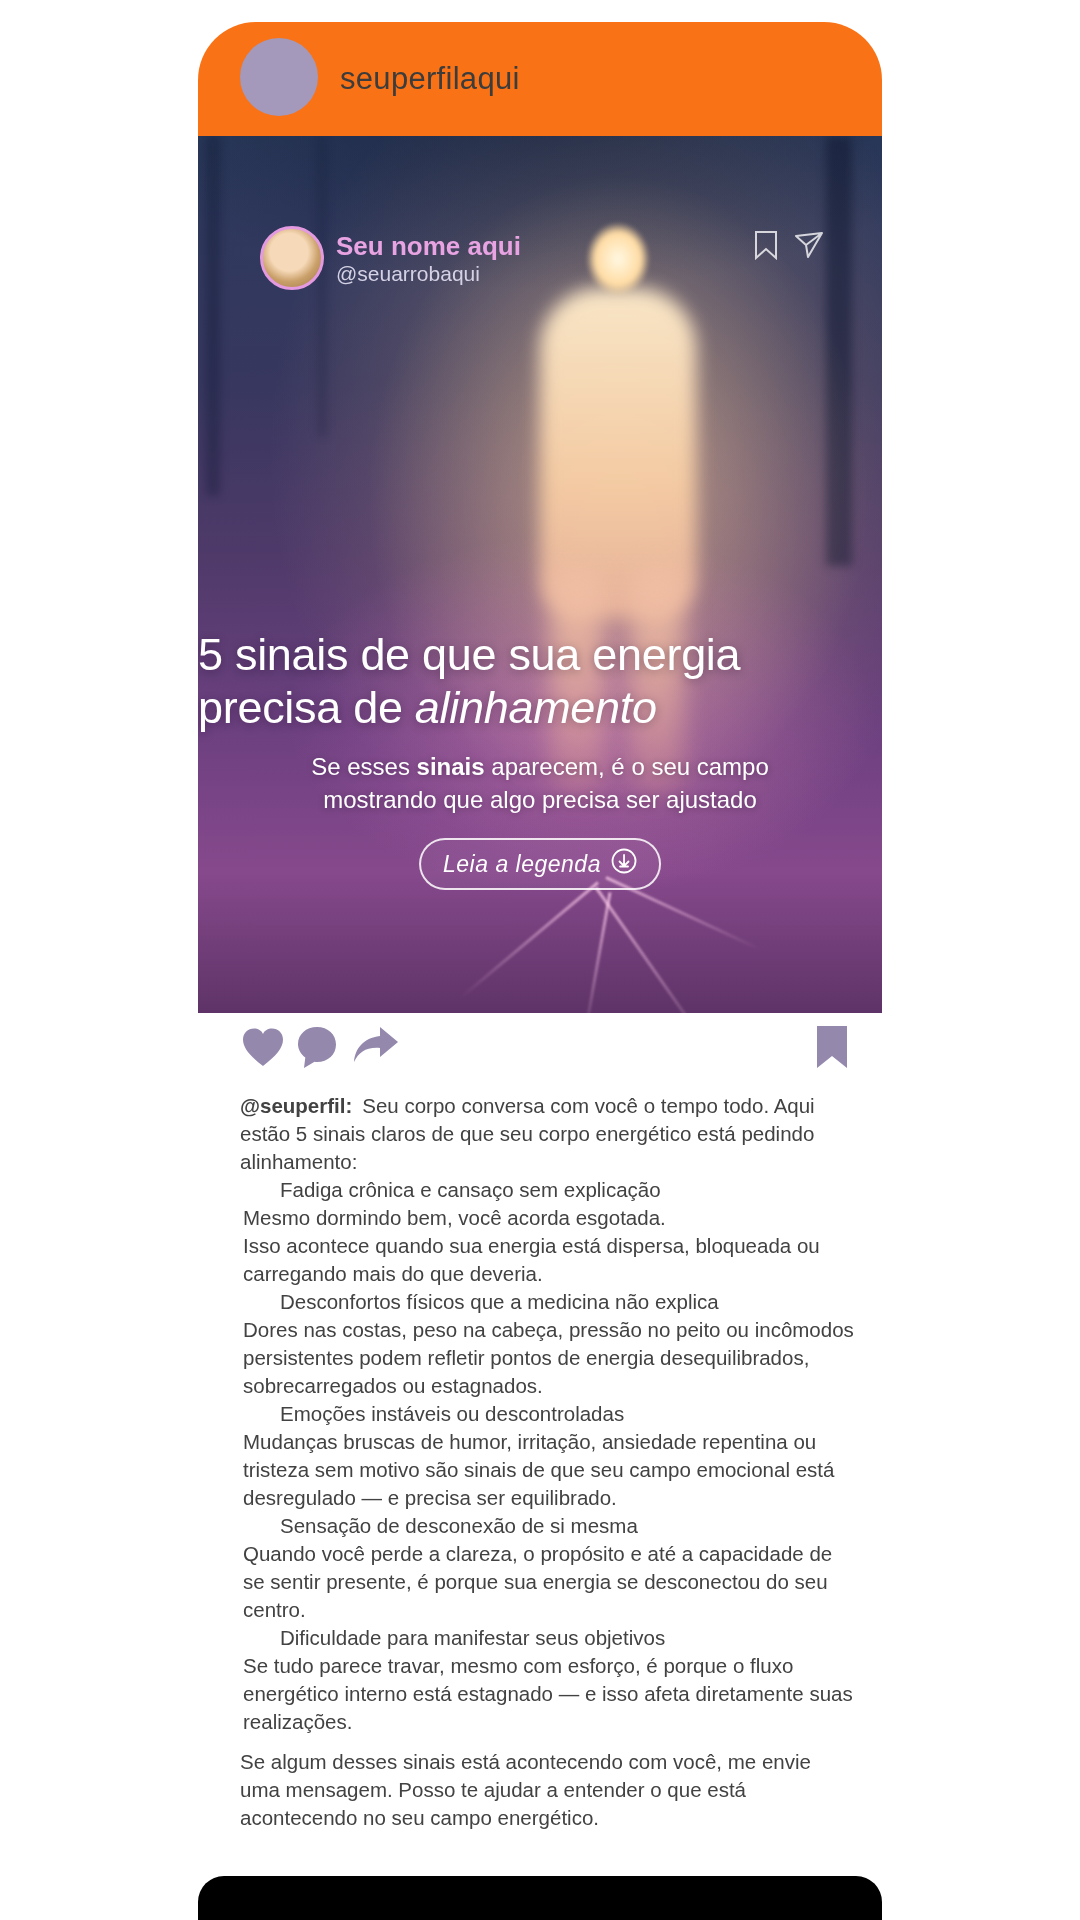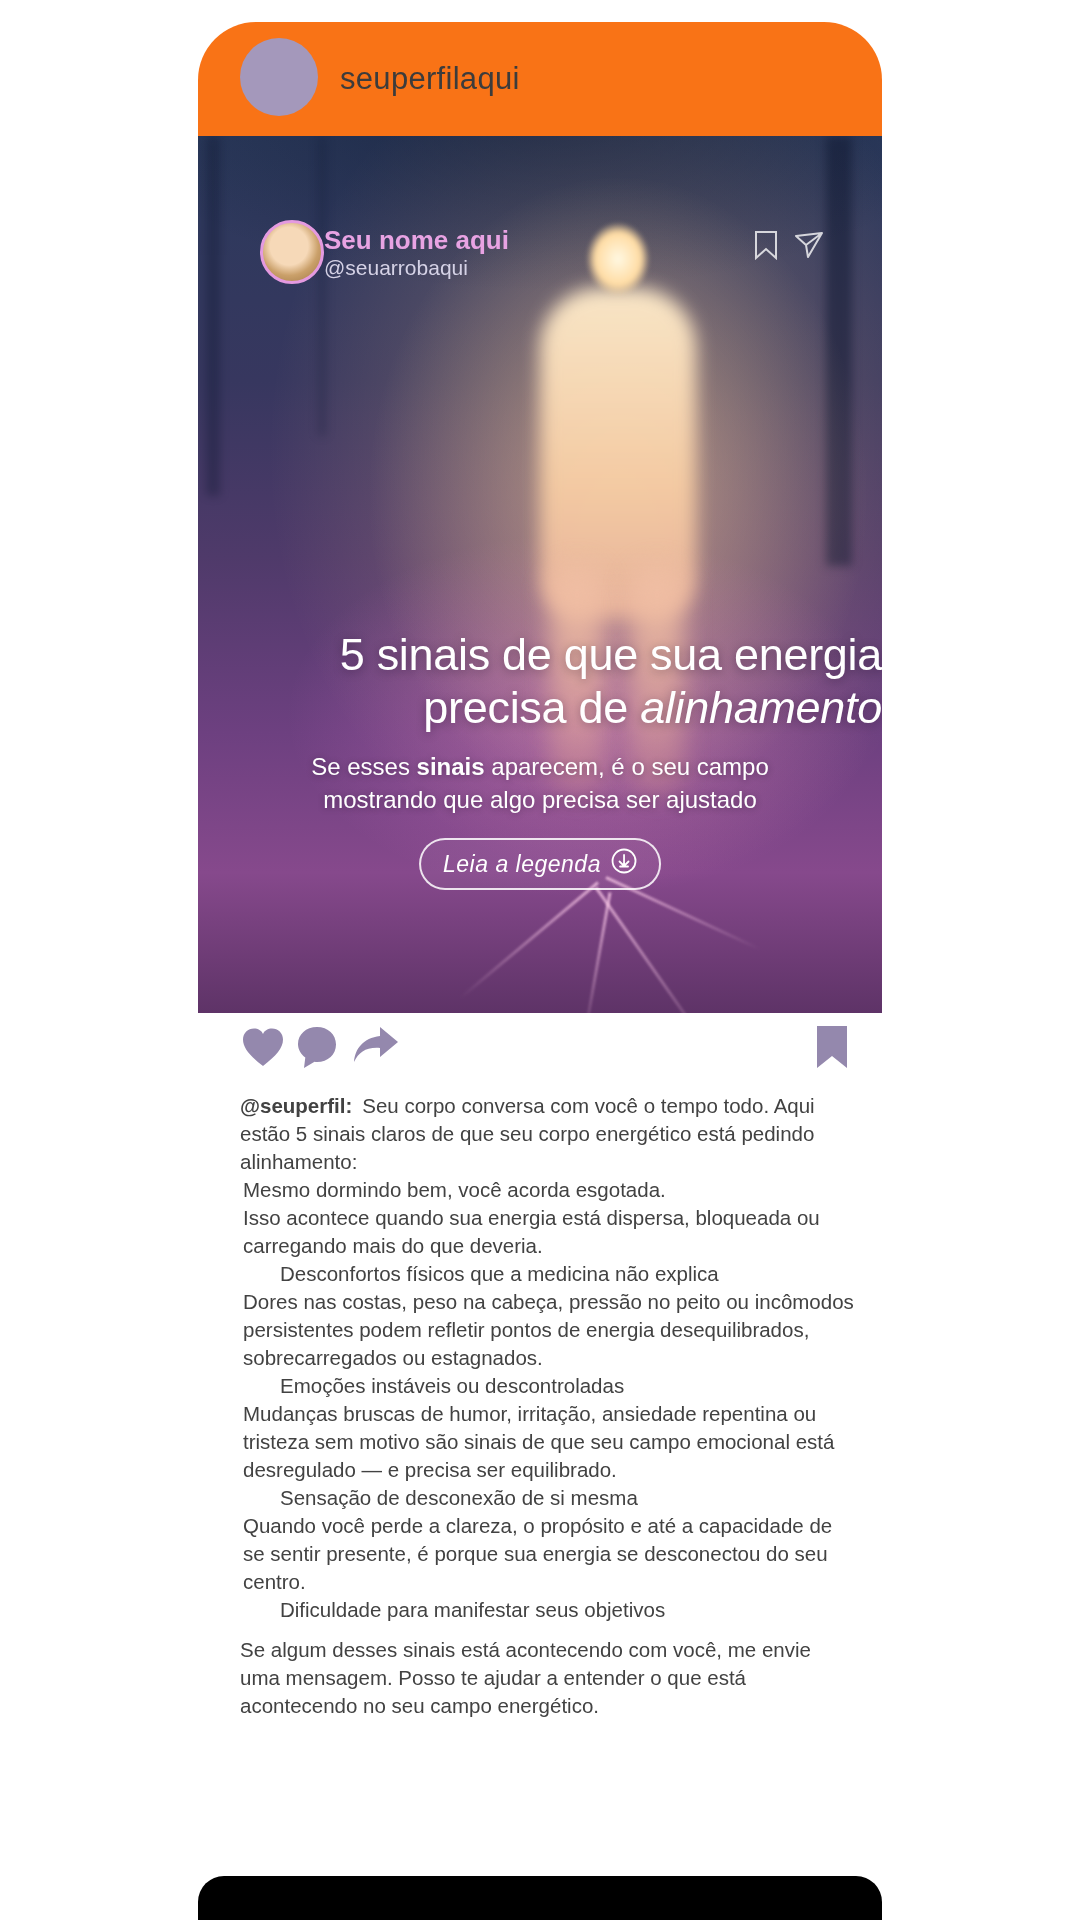--- a/index.html
+++ b/index.html
@@ -42,29 +42,29 @@
   .fig-head{position:absolute;left:388px;top:86px;width:64px;height:74px;border-radius:50%;
     background:radial-gradient(closest-side,#fff8e2,#ffdca4 70%,rgba(255,210,150,0));filter:blur(2px);}
   .fig-body{position:absolute;left:342px;top:152px;width:156px;height:330px;border-radius:60px 60px 40px 40px;
     background:linear-gradient(180deg,#ffeccb,#f7cda4 60%,#eab49c);filter:blur(9px);opacity:.95;}
   .fig-leg{position:absolute;width:54px;height:230px;border-radius:28px;
     background:linear-gradient(180deg,#f0bfa4,rgba(226,150,140,.25));filter:blur(12px);}
   .fig-leg.l{left:352px;top:430px;} .fig-leg.r{left:432px;top:430px;}
   .root{position:absolute;background:linear-gradient(90deg,rgba(255,205,235,.75),rgba(255,205,235,0));
     height:3px;filter:blur(1px);transform-origin:left center;}
   
-  .post-profile{position:absolute;left:62px;top:84px;display:flex;align-items:center;gap:0;}
+  .post-profile{position:absolute;left:62px;top:90px;display:flex;align-items:center;gap:12px;}
   .post-avatar{width:58px;height:58px;border-radius:50%;border:3px solid #e49ae0;
     background:radial-gradient(circle at 45% 40%, #f6d9b8 0 40%, #caa06a 62%, #9a7340);}
   .post-name{font-size:26px;font-weight:bold;color:#e8a3e3;line-height:30px;}
   .post-handle{font-size:21px;color:#d5d2e6;line-height:25px;}
   .art-topicons{position:absolute;left:556px;top:94px;display:flex;gap:16px;opacity:.78;}
   .art-topicons svg{display:block;}
   
-  .art-title{position:absolute;left:0;top:492px;width:684px;text-align:right;color:#fff;
+  .art-title{position:absolute;left:0;top:492px;width:684px;text-align:left;color:#fff;
     font-size:45px;line-height:53px;letter-spacing:-.3px;text-shadow:0 2px 10px rgba(20,5,30,.35);}
   .art-sub{position:absolute;left:0;top:614px;width:684px;text-align:center;color:#fff;
     font-size:24px;line-height:33px;text-shadow:0 1px 6px rgba(20,5,30,.35);}
   .cta-pill{position:absolute;left:50%;top:702px;transform:translateX(-50%);
     display:inline-flex;align-items:center;gap:10px;padding:8px 22px;
     border:2px solid rgba(255,255,255,.85);border-radius:26px;color:#fff;
     font-size:23px;font-style:italic;letter-spacing:.5px;background:rgba(255,255,255,.04);}
   
   .action-row{position:absolute;left:42px;top:1002px;width:610px;height:44px;}
   .action-left{position:absolute;left:0;top:0;display:flex;gap:8px;align-items:center;}
@@ -170,20 +170,21 @@
       </span>
     </div>
   </div>
 
   <div class="caption">
     <div>
       <span class="author">@seuperfil:</span><span>Seu corpo conversa com você o tempo todo. Aqui estão 5 sinais claros de que seu corpo energético está pedindo alinhamento:</span>
     </div>
     <div>
   <div>
+    <div class="sig-title">Fadiga crônica e cansaço sem explicação</div>
     <div class="sig-body">Mesmo dormindo bem, você acorda esgotada.
 Isso acontece quando sua energia está dispersa, bloqueada ou carregando mais do que deveria.</div>
   </div>
 
   <div>
     <div class="sig-title">Desconfortos físicos que a medicina não explica</div>
     <div class="sig-body">Dores nas costas, peso na cabeça, pressão no peito ou incômodos persistentes podem refletir pontos de energia desequilibrados, sobrecarregados ou estagnados.</div>
   </div>
 
   <div>
@@ -191,20 +192,21 @@
     <div class="sig-body">Mudanças bruscas de humor, irritação, ansiedade repentina ou tristeza sem motivo são sinais de que seu campo emocional está desregulado — e precisa ser equilibrado.</div>
   </div>
 
   <div>
     <div class="sig-title">Sensação de desconexão de si mesma</div>
     <div class="sig-body">Quando você perde a clareza, o propósito e até a capacidade de se sentir presente, é porque sua energia se desconectou do seu centro.</div>
   </div>
 
   <div>
     <div class="sig-title">Dificuldade para manifestar seus objetivos</div>
+    <div class="sig-body">Se tudo parece travar, mesmo com esforço, é porque o fluxo energético interno está estagnado — e isso afeta diretamente suas realizações.</div>
   </div>
 </div>
     <div class="outro">Se algum desses sinais está acontecendo com você, me envie uma mensagem. Posso te ajudar a entender o que está acontecendo no seu campo energético.</div>
   </div>
 
 </div>
 
 <div class="bottom-bar"></div>
 
 </body></html>

